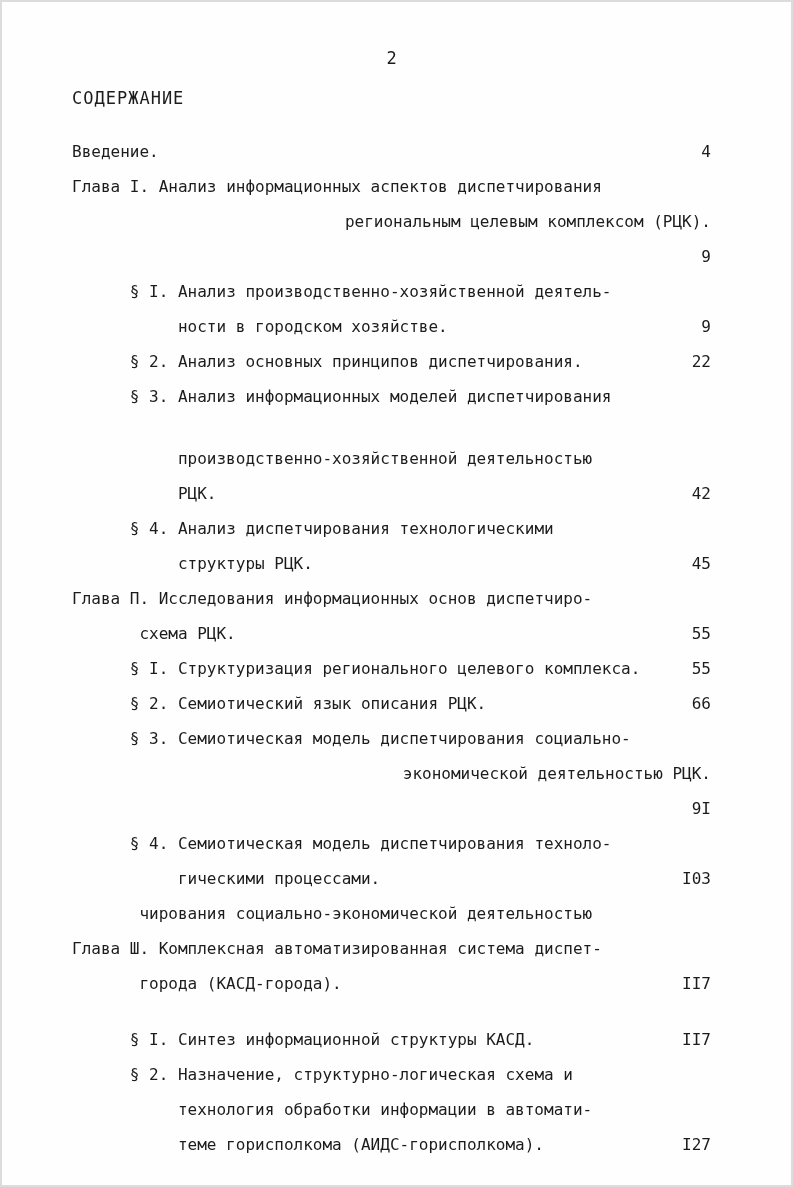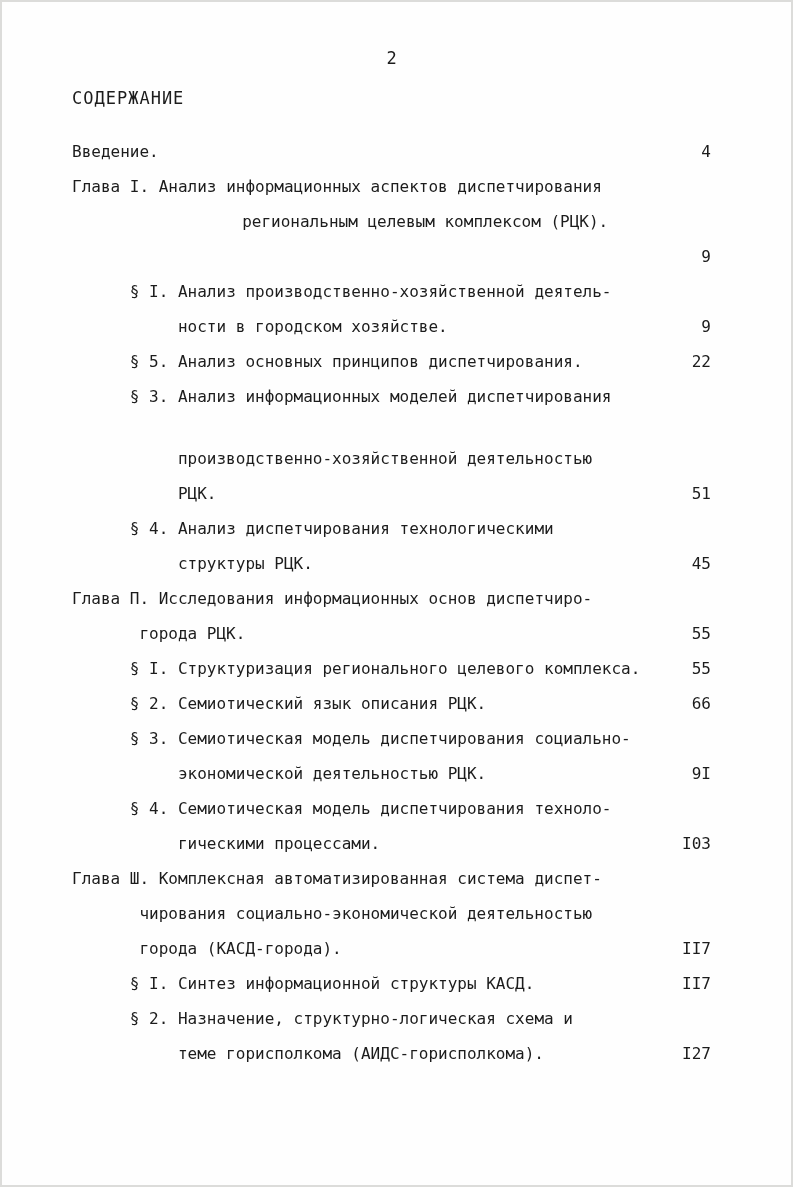--- a/index.html
+++ b/index.html
@@ -31,21 +31,21 @@
     font-weight: normal;
     line-height: 20px;
     margin: 0 0 26px 0;
     letter-spacing: 1px;
   }
   .toc {
     width: 100%;
   }
   .toc-line {
     display: flex;
-    align-items: center;
+    align-items: flex-end;
     font-size: 16px;
     line-height: 35px;
     box-sizing: border-box;
   }
   .toc-text {
     white-space: pre;
   }
   .toc-page {
     margin-left: auto;
     padding-left: 8px;
@@ -71,84 +71,87 @@
         <span class="toc-page">9</span>
       </div>
       <div class="toc-line" style="padding-left: 6ch;">
         <span class="toc-text">§ I. Анализ производственно-хозяйственной деятель-</span>
       </div>
       <div class="toc-line" style="padding-left: 11ch; gap: 8px;">
         <span class="toc-text">ности в городском хозяйстве.</span>
         <span class="toc-page">9</span>
       </div>
       <div class="toc-line" style="padding-left: 6ch;">
-        <span class="toc-text">§ 5. Анализ основных принципов диспетчирования.</span>
+        <span class="toc-text">§ 2. Анализ основных принципов диспетчирования.</span>
         <span class="toc-page">22</span>
       </div>
       <div class="toc-line" style="padding-left: 6ch;">
         <span class="toc-text">§ 3. Анализ информационных моделей диспетчирования</span>
       </div>
       <div class="toc-line" style="padding-left: 11ch; margin-top: 27px;">
         <span class="toc-text">производственно-хозяйственной деятельностью</span>
       </div>
       <div class="toc-line" style="padding-left: 11ch;">
         <span class="toc-text">РЦК.</span>
-        <span class="toc-page">51</span>
+        <span class="toc-page">42</span>
       </div>
       <div class="toc-line" style="padding-left: 6ch;">
         <span class="toc-text">§ 4. Анализ диспетчирования технологическими</span>
       </div>
       <div class="toc-line" style="padding-left: 11ch;">
         <span class="toc-text">структуры РЦК.</span>
         <span class="toc-page">45</span>
       </div>
       <div class="toc-line" style="padding-left: 0ch;">
         <span class="toc-text">Глава П. Исследования информационных основ диспетчиро-</span>
       </div>
       <div class="toc-line" style="padding-left: 7ch;">
-        <span class="toc-text">города РЦК.</span>
+        <span class="toc-text">схема РЦК.</span>
         <span class="toc-page">55</span>
       </div>
       <div class="toc-line" style="padding-left: 6ch;">
         <span class="toc-text">§ I. Структуризация регионального целевого комплекса.</span>
         <span class="toc-page">55</span>
       </div>
       <div class="toc-line" style="padding-left: 6ch;">
         <span class="toc-text">§ 2. Семиотический язык описания РЦК.</span>
         <span class="toc-page">66</span>
       </div>
       <div class="toc-line" style="padding-left: 6ch;">
         <span class="toc-text">§ 3. Семиотическая модель диспетчирования социально-</span>
       </div>
-      <div class="toc-line" style="padding-left: 11ch;">
+      <div class="toc-line" style="padding-left: 11ch; flex-direction: column;">
         <span class="toc-text">экономической деятельностью РЦК.</span>
         <span class="toc-page">9I</span>
       </div>
       <div class="toc-line" style="padding-left: 6ch;">
         <span class="toc-text">§ 4. Семиотическая модель диспетчирования техноло-</span>
       </div>
       <div class="toc-line" style="padding-left: 11ch; gap: 31px;">
         <span class="toc-text">гическими процессами.</span>
         <span class="toc-page">I03</span>
       </div>
+      <div class="toc-line" style="padding-left: 7ch;">
+        <span class="toc-text">чирования социально-экономической деятельностью</span>
+      </div>
       <div class="toc-line" style="padding-left: 0ch;">
         <span class="toc-text">Глава Ш. Комплексная автоматизированная система диспет-</span>
-      </div>
-      <div class="toc-line" style="padding-left: 7ch;">
-        <span class="toc-text">чирования социально-экономической деятельностью</span>
       </div>
       <div class="toc-line" style="padding-left: 7ch;">
         <span class="toc-text">города (КАСД-города).</span>
         <span class="toc-page">II7</span>
       </div>
-      <div class="toc-line" style="padding-left: 6ch;">
+      <div class="toc-line" style="padding-left: 6ch; margin-top: 21px;">
         <span class="toc-text">§ I. Синтез информационной структуры КАСД.</span>
         <span class="toc-page">II7</span>
       </div>
       <div class="toc-line" style="padding-left: 6ch;">
         <span class="toc-text">§ 2. Назначение, структурно-логическая схема и</span>
+      </div>
+      <div class="toc-line" style="padding-left: 11ch;">
+        <span class="toc-text">технология обработки информации в автомати-</span>
       </div>
       <div class="toc-line" style="padding-left: 11ch;">
         <span class="toc-text">теме горисполкома (АИДС-горисполкома).</span>
         <span class="toc-page">I27</span>
       </div>
     </div>
 </div>
 
 </body></html>

